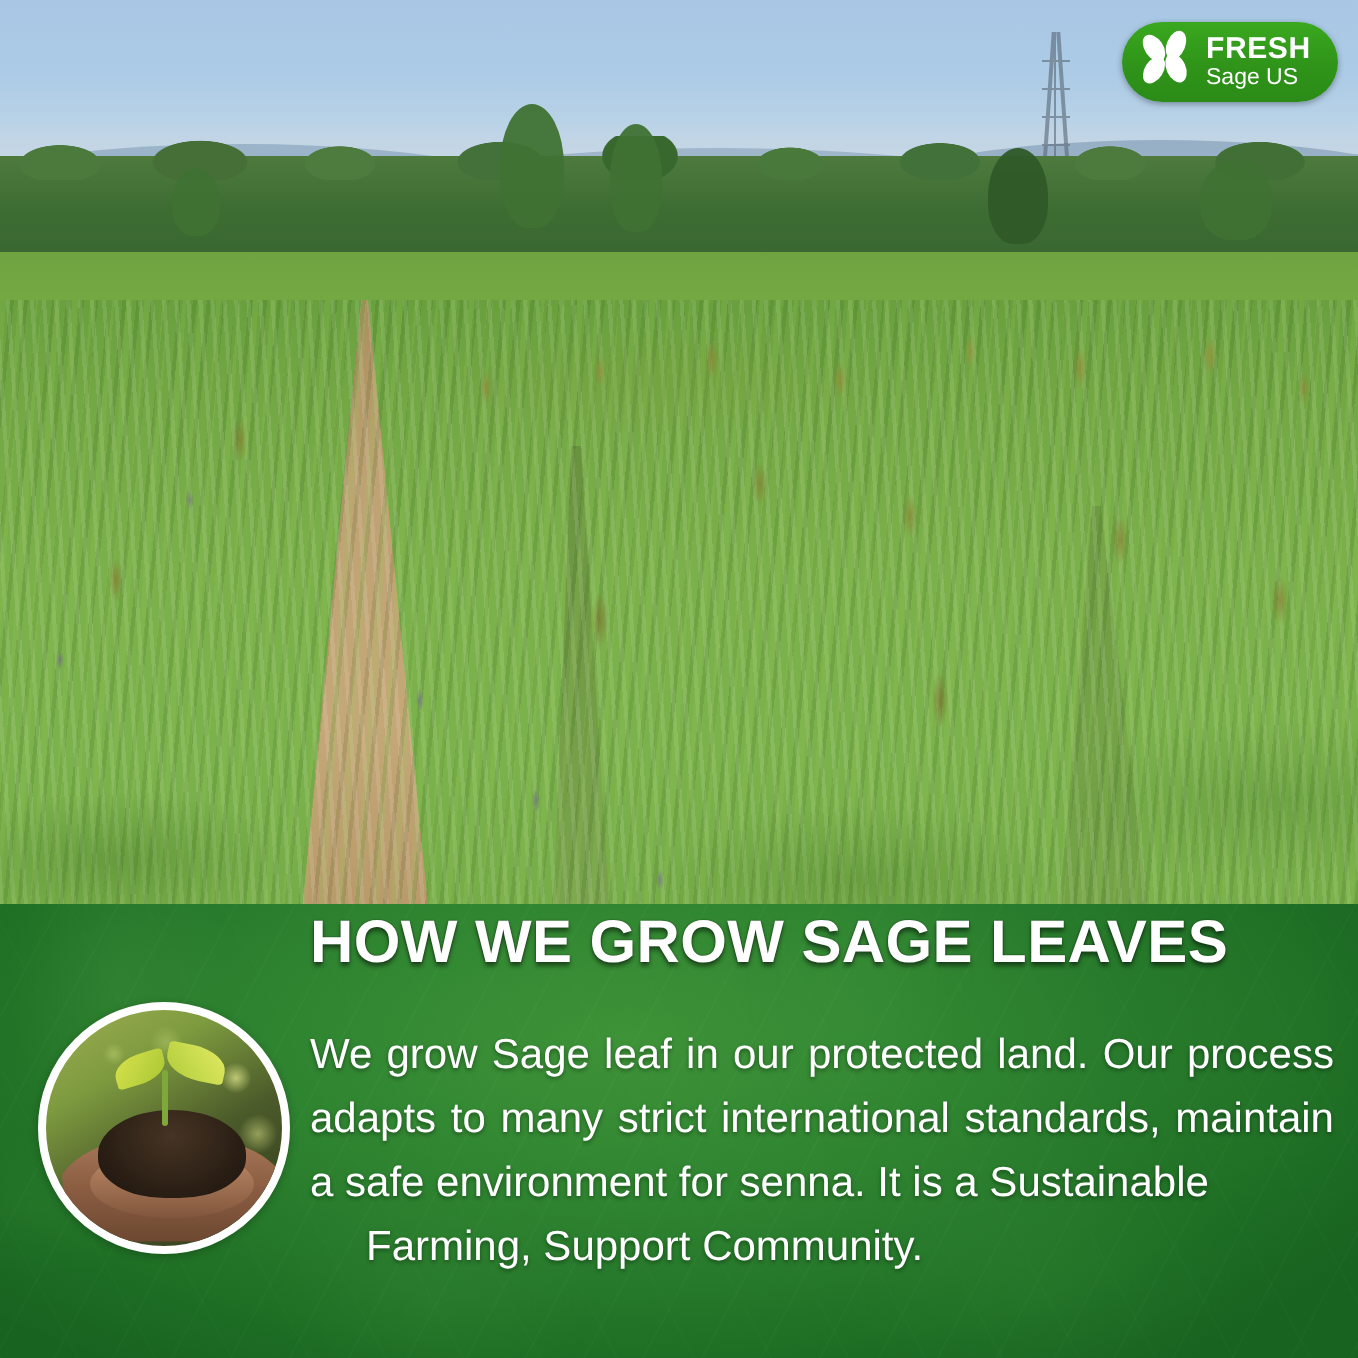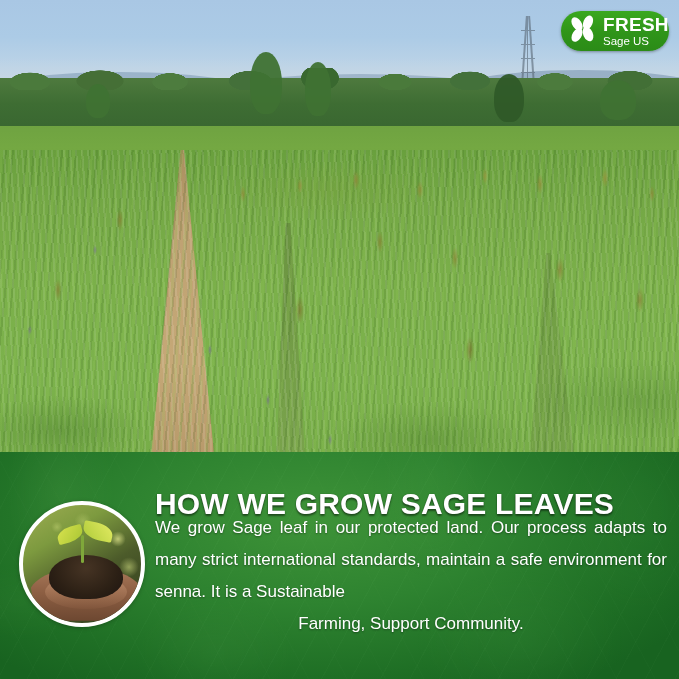--- a/index.html
+++ b/index.html
@@ -112,21 +112,21 @@
       radial-gradient(ellipse 3px 7px at 95px 100px,#71609e,transparent 70%),
       radial-gradient(ellipse 3px 7px at 30px 180px,#6c5a98,transparent 70%),
       radial-gradient(ellipse 3px 8px at 330px 290px,#6e5c9b,transparent 70%);}
 
   
   #logo{position:absolute;right:10px;top:11px;width:108px;height:40px;border-radius:20px;
         background:linear-gradient(180deg,#3aa81f 0%,#2f9419 55%,#2b8b17 100%);
         box-shadow:0 1px 3px rgba(0,0,0,.35);display:flex;align-items:center;padding:0 8px;box-sizing:border-box;}
   #logo svg{flex:0 0 auto;}
   .logotext{margin-left:4px;line-height:1;color:#fff;}
-  .logotext .l1{font-size:19px;font-weight:bold;letter-spacing:.3px;display:block;}
+  .logotext .l1{font-size:15px;font-weight:bold;letter-spacing:.3px;display:block;}
   .logotext .l2{font-size:11.5px;display:block;margin-top:2px;}
 
   
   #banner{position:absolute;left:0;top:452px;width:679px;height:227px;overflow:hidden;
     background:
       radial-gradient(ellipse 440px 200px at 46% 30%,#3e9338 0%,#2e8330 42%,#1f6f25 78%,#186320 100%);}
   .leafbg{position:absolute;inset:0;pointer-events:none;opacity:.5;
     background:
       radial-gradient(ellipse 90px 140px at 60px 40px,rgba(120,190,100,.22),transparent 62%),
       radial-gradient(ellipse 110px 60px at 20px 150px,rgba(90,170,80,.18),transparent 64%),
@@ -159,28 +159,28 @@
     clip-path:polygon(0% 12%,12% 4%,32% 16%,50% 10%,68% 16%,88% 4%,100% 12%,96% 70%,72% 96%,28% 96%,4% 70%);}
   #circle .palm{position:absolute;left:22px;top:70px;width:82px;height:34px;border-radius:50%;
     background:linear-gradient(180deg,rgba(210,160,125,.55),rgba(150,100,70,.2));}
   #circle .stem{position:absolute;left:58px;top:30px;width:2.5px;height:28px;background:#7fa83a;border-radius:2px;}
   #circle .leafL{position:absolute;left:34px;top:22px;width:26px;height:15px;border-radius:60% 10% 60% 10%;
     background:linear-gradient(135deg,#d8e24e,#a9c634);transform:rotate(-16deg);}
   #circle .leafR{position:absolute;left:60px;top:18px;width:30px;height:17px;border-radius:10% 60% 10% 60%;
     background:linear-gradient(225deg,#e2ea62,#b0cc3a);transform:rotate(12deg);}
 
   
-  #title{position:absolute;left:155px;top:489px;width:510px;color:#fff;
+  #title{position:absolute;left:155px;top:457px;width:510px;color:#fff;
     font-size:30px;font-weight:bold;letter-spacing:.2px;line-height:1;
     text-shadow:0 2px 2px rgba(0,0,0,.45),0 0 1px rgba(0,0,0,.5);}
   #body{position:absolute;left:155px;top:512px;width:512px;color:#fff;
-    font-size:17px;line-height:32px;text-align:justify;
+    font-size:21px;line-height:32px;text-align:justify;
     text-shadow:0 1px 2px rgba(0,0,0,.4);}
   #body p{margin:0;}
-  #body p:last-child{text-align:center;}
+  #body p:last-child{text-align:left;margin-left:28px;}
 </style>
 </head>
 <body>
 
 <div id="card">
 
   <div id="photo">
     <div class="sky"></div>
     <div class="haze"></div>
 

